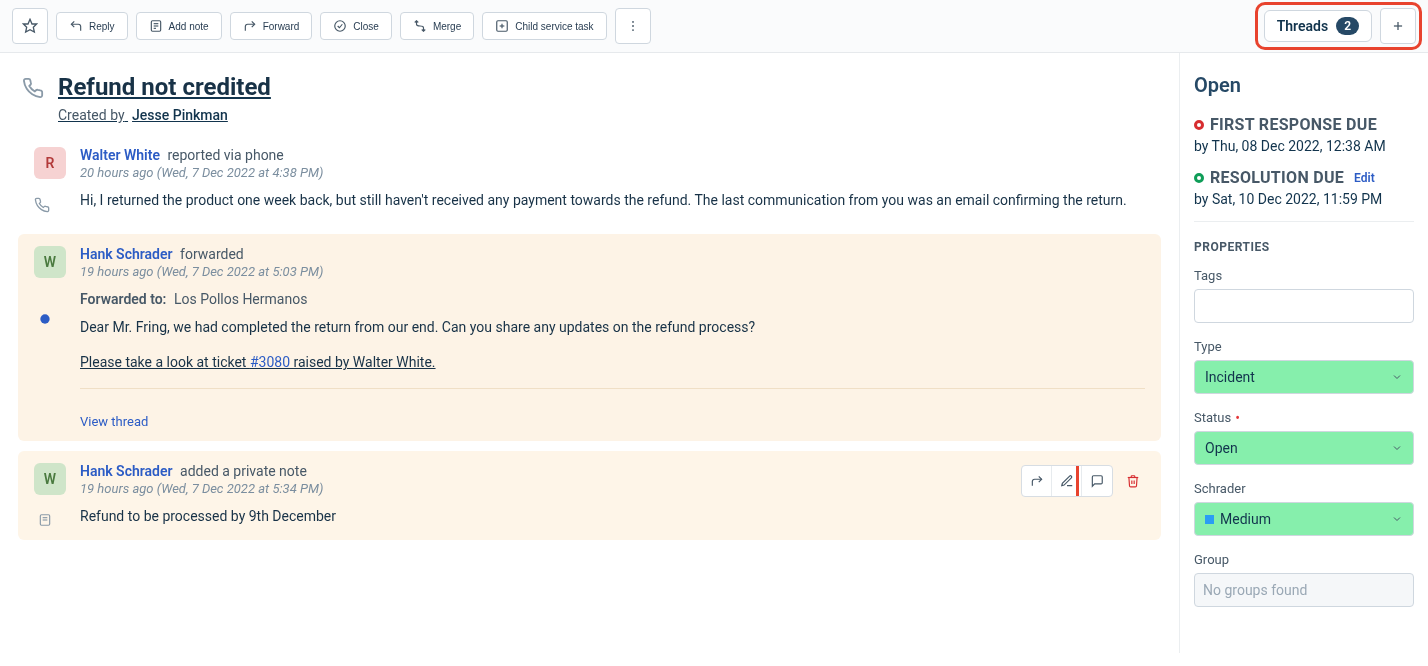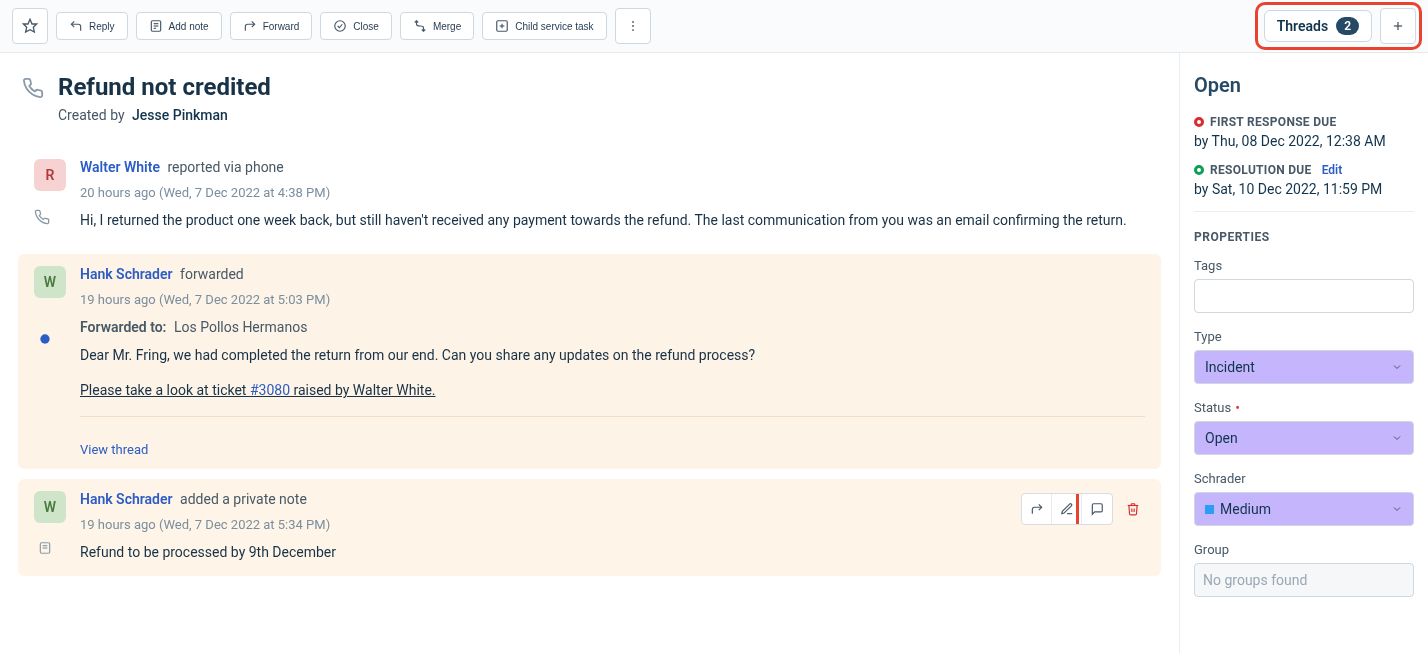--- a/index.html
+++ b/index.html
@@ -61,63 +61,63 @@
   }
   .highlight-box {
     position:absolute;
     border:3px solid #e8432e;
     border-radius:10px;
     pointer-events:none;
   }
   .layout { display:flex; }
   .main { flex:1; padding:20px 18px 40px 18px; border-right:1px solid #ebeef0; min-height:600px; }
   .side { width:248px; padding:20px 14px;}
-  .title-row { display:flex; align-items:flex-start; gap:14px; margin-bottom:24px; margin-left:4px;}
+  .title-row { display:flex; align-items:flex-start; gap:14px; margin-bottom:12px; margin-left:4px;text-decoration:underline;}
   .title-row h1 { margin:0; font-size:24px; font-weight:700; color:#183247;}
   .sub { color:#475867; font-size:14px; margin-top:6px;}
   .sub .creator { color:#12344d; font-weight:500; margin-left:4px;}
   .msg { display:flex; gap:14px; padding:12px 16px; border-radius:6px; position:relative; margin-bottom:10px;}
   .msg .avatar { width:32px;height:32px; border-radius:6px; font-weight:600; display:flex; align-items:center; justify-content:center; font-size:14px; flex:none;}
   .msg .body { flex:1;}
   .msg .name { color:#2c5cc5; font-weight:600; }
   .msg .verb { color:#475867; }
-  .msg .meta { color:#7b8e9f; font-size:13px; margin-top:10px;}
+  .msg .meta { color:#7b8e9f; font-style:italic; font-size:13px; margin-top:2px;}
   .msg .text { margin-top:10px; color:#183247; line-height:1.55;}
   .link { color:#2c5cc5; cursor:pointer;}
   .msg.forward { background:#fdf3e6; }
   .msg.note { background:#fef5e8; }
   .fwd-row { margin:12px 0 8px 0; color:#475867;}
   .fwd-row .lab { font-weight:600; color:#475867;}
   .view-thread { border-top:1px solid #f0dfc6; margin-top:14px; padding-top:24px;}
   .view-thread a { color:#2c5cc5; font-size:13px;}
   .note-actions { display:flex; align-items:center; gap:4px; position:absolute; top:14px; right:14px;}
   .note-actions .grp { display:flex; border:1px solid #d7dde3; border-radius:4px; background:#fff; overflow:hidden;}
   .note-actions .grp .ab { width:30px; height:30px; display:flex; align-items:center; justify-content:center; cursor:pointer; color:#475867; border-right:1px solid #e7ebee;}
   .note-actions .grp .ab:last-child { border-right:none;}
   .note-actions .del { width:28px;height:30px; display:flex; align-items:center; justify-content:center; cursor:pointer; color:#d72d30; margin-left:2px;}
   
   .side h2 { margin:0 0 18px 0; font-size:20px; color:#264966; font-weight:600;}
   .due-row { margin-bottom:4px; display:flex; align-items:center; gap:6px;}
   .due-dot { width:10px;height:10px;border-radius:50%; display:inline-block;}
-  .due-label { font-size:12px; font-weight:700; letter-spacing:.3px; color:#475867;}
+  .due-label { font-size:16px; font-weight:700; letter-spacing:.3px; color:#475867;}
   .due-text { color:#12344d; font-size:14px; margin-bottom:14px;}
   .edit-link { color:#2c5cc5; font-size:12px; font-weight:600; margin-left:4px;text-align:center;}
   .sec-head { font-size:12px; font-weight:700; letter-spacing:.5px; color:#475867; margin:10px 0 14px; border-top:1px solid #ebeef0; padding-top:18px;}
   .field-label { font-size:13px; color:#475867; margin-bottom:6px; display:flex; align-items:center; gap:4px;}
   .req-dot { color:#e43538; font-size:14px; line-height:10px;}
   .field { margin-bottom:16px;}
   .select {
     border:1px solid #cfd7df;
     border-radius:4px;
     padding:8px 10px;
     display:flex;
     align-items:center;
     justify-content:space-between;
     cursor:pointer;
-    background:#c4b5fd;
+    background:#86efac;
     color:#12344d;
   }
   .select .pri-sq { width:9px;height:9px; display:inline-block; margin-right:6px; background:#2a9df4;}
   .input {
     border:1px solid #cfd7df;
     border-radius:4px;
     height:34px;
     width:100%;
     padding:6px 8px;
     background:#fff;

